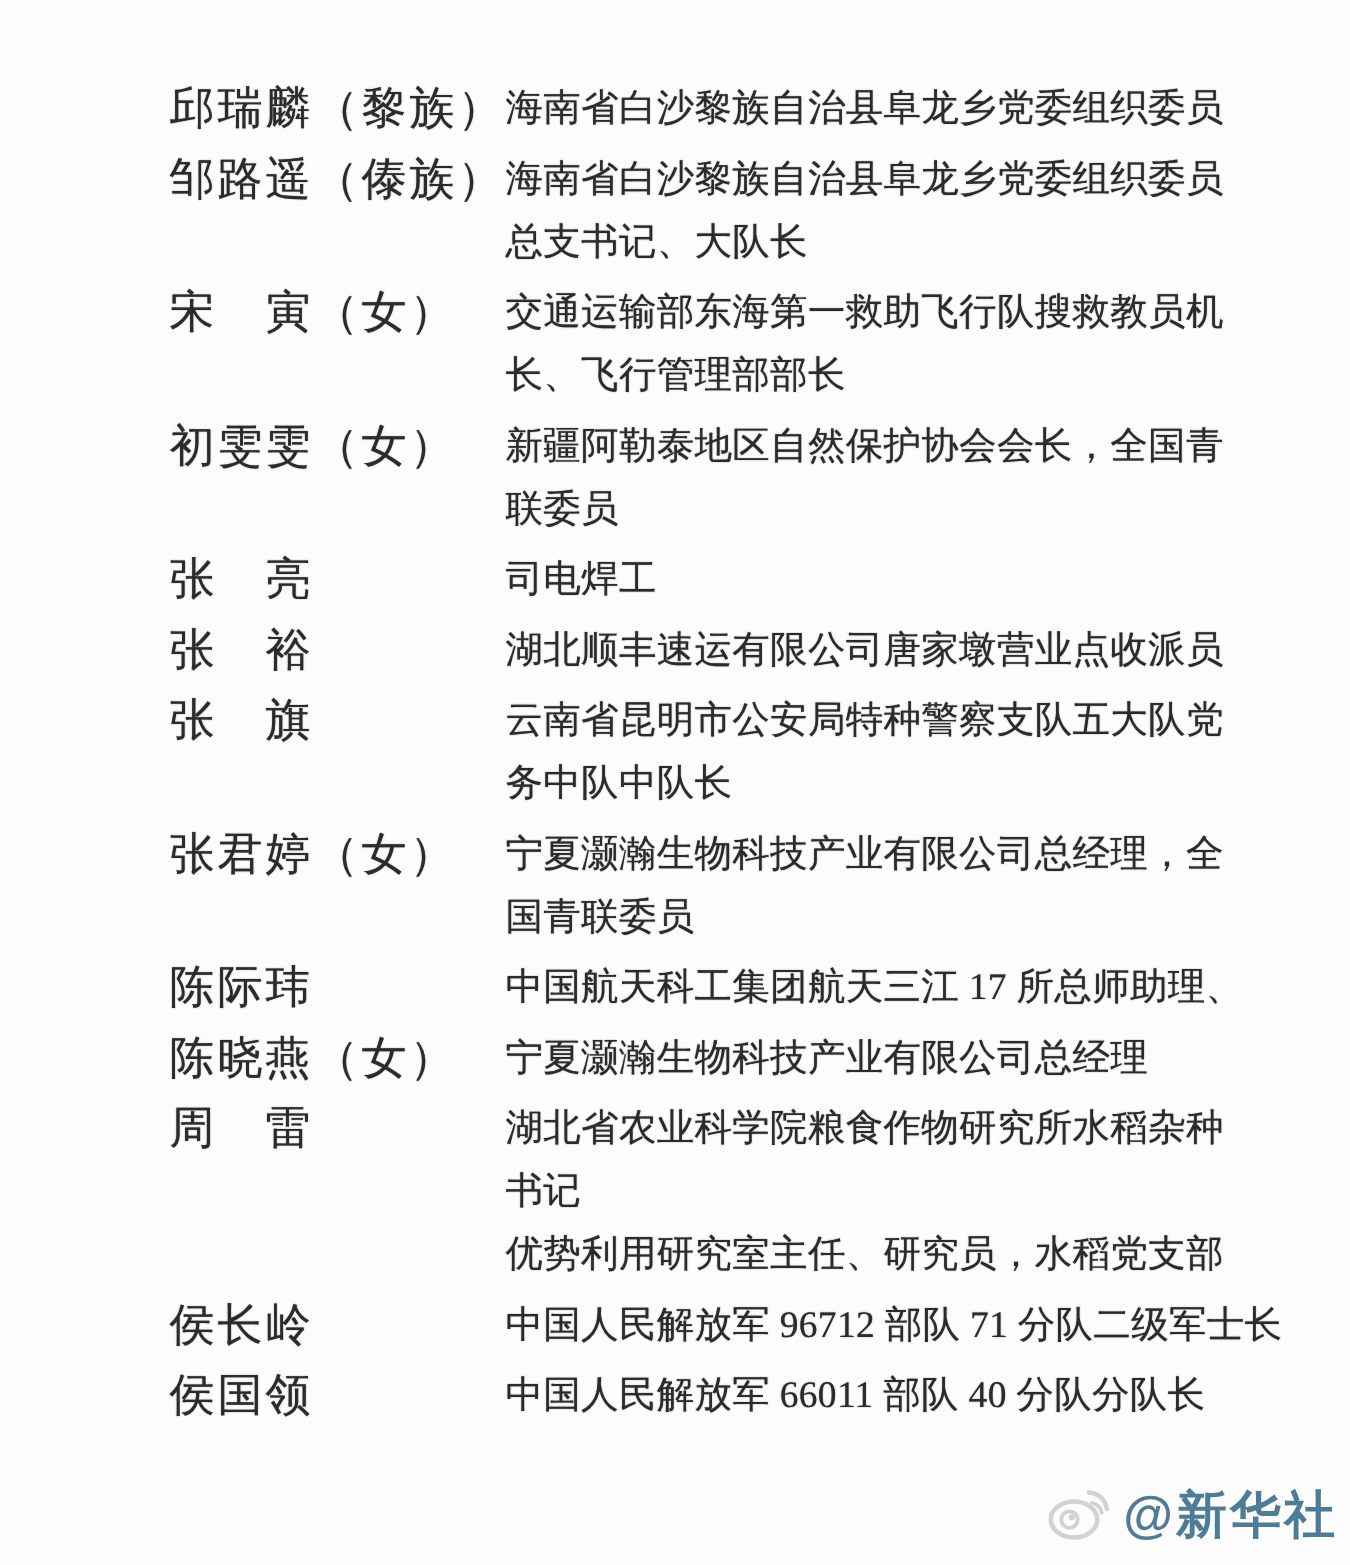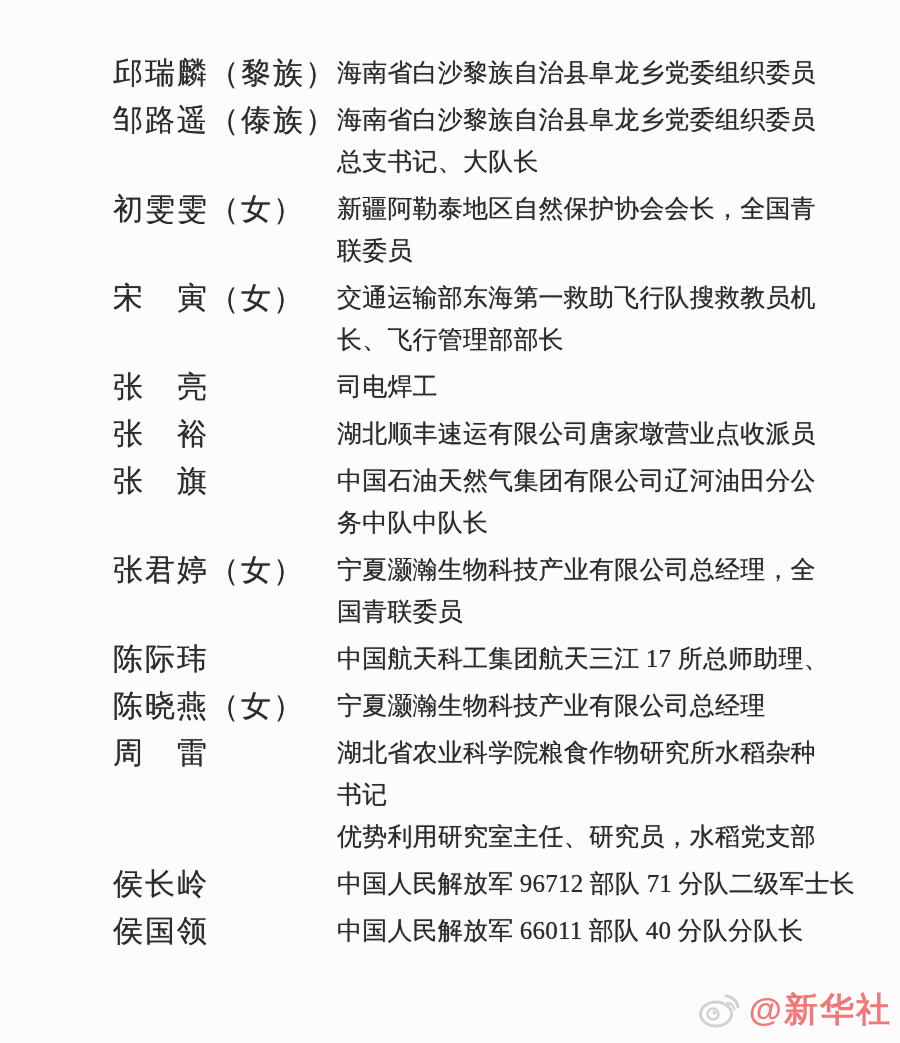--- a/index.html
+++ b/index.html
@@ -54,21 +54,21 @@
     align-items: center;
     gap: 4px;
     opacity: 0.72;
     pointer-events: none;
   }
   .watermark-text {
     font-family: "Liberation Sans", "DejaVu Sans", sans-serif;
     font-weight: bold;
     font-size: 34px;
     letter-spacing: 2px;
-    color: #ef4444;
+    color: #0c4a6e;
   }
 </style>
 </head>
 <body>
 
 <div class="page">
   <div class="list">
 
     <div class="row">
       <div class="name">邱瑞麟（黎族）</div>
@@ -79,53 +79,53 @@
 
     <div class="row">
       <div class="name">邹路遥（傣族）</div>
       <div class="desc">
         <div class="dline">海南省白沙黎族自治县阜龙乡党委组织委员</div>
         <div class="dline">总支书记、大队长</div>
       </div>
     </div>
 
     <div class="row">
+      <div class="name">宋　寅（女）</div>
+      <div class="desc">
+        <div class="dline">交通运输部东海第一救助飞行队搜救教员机</div>
+        <div class="dline">长、飞行管理部部长</div>
+      </div>
+    </div>
+
+    <div class="row">
       <div class="name">初雯雯（女）</div>
       <div class="desc">
         <div class="dline">新疆阿勒泰地区自然保护协会会长，全国青</div>
         <div class="dline">联委员</div>
-      </div>
-    </div>
-
-    <div class="row">
-      <div class="name">宋　寅（女）</div>
-      <div class="desc">
-        <div class="dline">交通运输部东海第一救助飞行队搜救教员机</div>
-        <div class="dline">长、飞行管理部部长</div>
       </div>
     </div>
 
     <div class="row">
       <div class="name">张　亮</div>
       <div class="desc">
         <div class="dline">司电焊工</div>
       </div>
     </div>
 
     <div class="row">
       <div class="name">张　裕</div>
       <div class="desc">
         <div class="dline">湖北顺丰速运有限公司唐家墩营业点收派员</div>
       </div>
     </div>
 
     <div class="row">
       <div class="name">张　旗</div>
       <div class="desc">
-        <div class="dline">中国石油天然气集团有限公司辽河油田分公</div>
+        <div class="dline">云南省昆明市公安局特种警察支队五大队党</div>
         <div class="dline">务中队中队长</div>
       </div>
     </div>
 
     <div class="row">
       <div class="name">张君婷（女）</div>
       <div class="desc">
         <div class="dline">宁夏灏瀚生物科技产业有限公司总经理，全</div>
         <div class="dline">国青联委员</div>
       </div>

